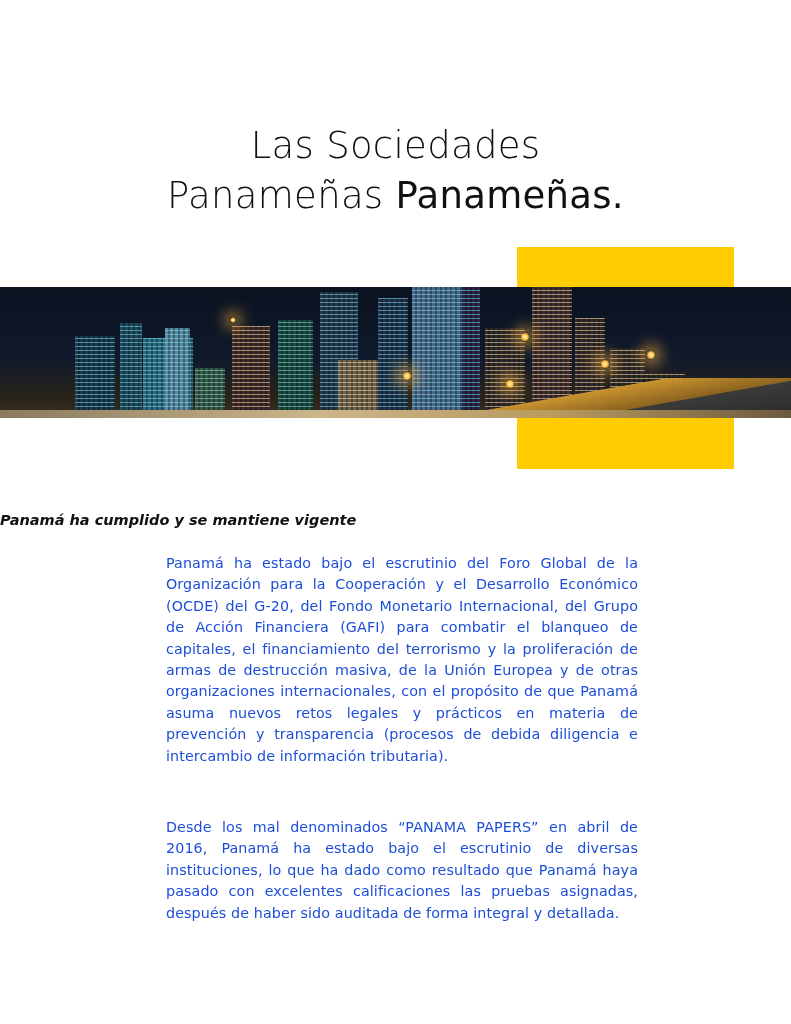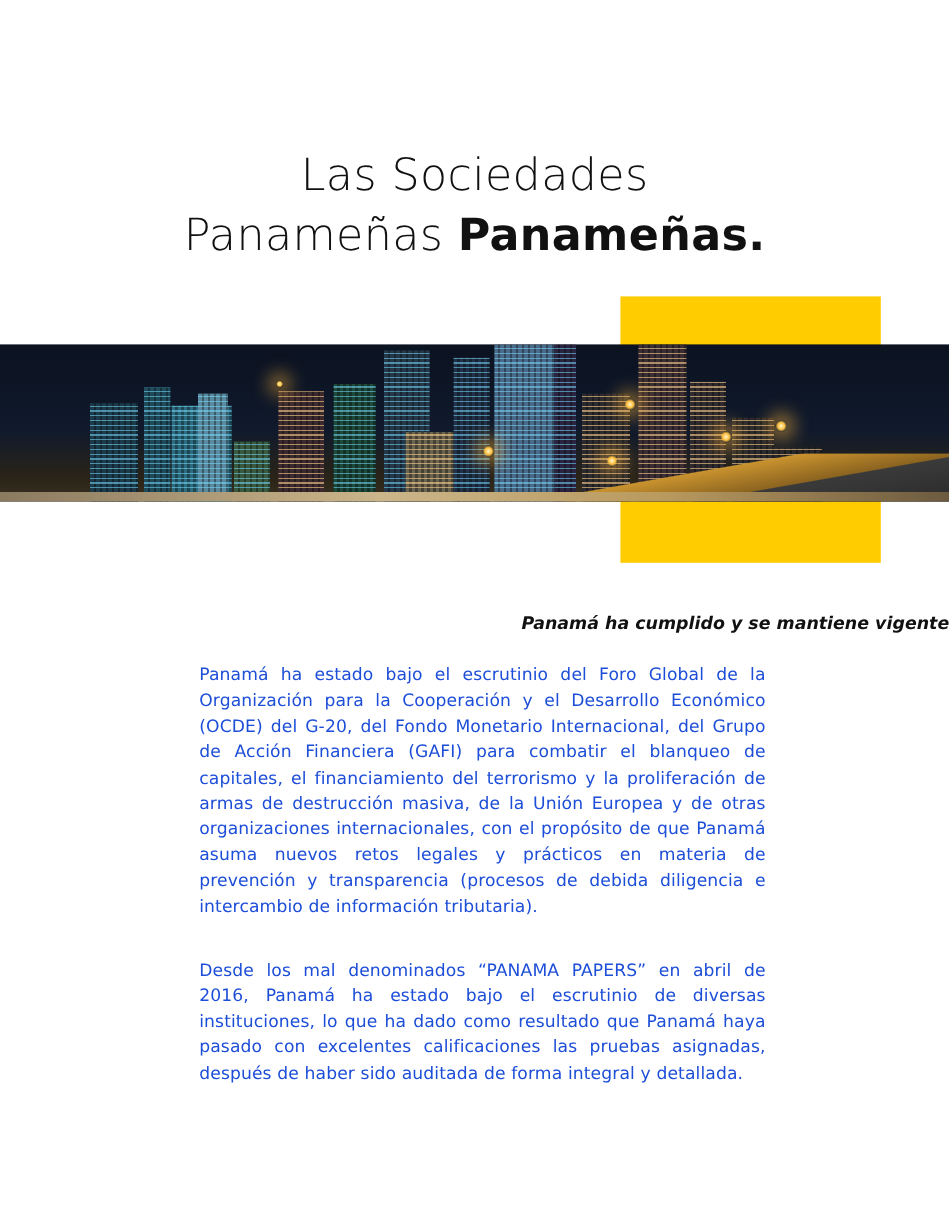--- a/index.html
+++ b/index.html
@@ -5,21 +5,21 @@
   html, body { margin: 0; padding: 0; }
   body {
     width: 791px; height: 1024px; background: #ffffff; position: relative; overflow: hidden;
     font-family: "DejaVu Sans", sans-serif; color: #1a1a1a;
   }
   .title {
     position: absolute; left: 0; top: 121px; width: 791px; text-align: center;
     font-family: "DejaVu Sans", sans-serif; font-weight: 300; font-size: 37px; line-height: 50px; color: #111;
     letter-spacing: 0.3px;
   }
-  .title .bold { font-weight: 700; margin-top: 18px; }
+  .title .bold { font-weight: 400; margin-top: 18px; }
   .yellow-box {
     position: absolute; left: 517px; top: 247px; width: 217px; height: 222px; background: #FFCC00;
   }
   .banner {
     position: absolute; left: 0; top: 287px; width: 791px; height: 131px; overflow: hidden;
     background: linear-gradient(180deg, #0b1220 0%, #101a2c 55%, #2a2418 85%, #3a3020 100%);
   }
   .bld { position: absolute; bottom: 0; }
   .win {
     background-image: repeating-linear-gradient(0deg, rgba(255,255,255,0.0) 0 3px, rgba(120,220,255,0.55) 3px 4px),
@@ -36,29 +36,29 @@
   }
   .bridge {
     position: absolute; left: 470px; bottom: 0; width: 330px; height: 40px;
     background: linear-gradient(170deg, rgba(0,0,0,0) 0 35%, #c8922e 36%, #8c6420 60%, #3a3a3a 61%, #2a2a2a 100%);
   }
   .ground {
     position: absolute; left: 0; bottom: 0; width: 791px; height: 8px;
     background: linear-gradient(90deg, #8a7a60, #cbb58a 40%, #b99a5e 70%, #6c5a40);
   }
   .subtitle {
-    position: absolute; left: 0; top: 510px; width: 791px; text-align: right;
+    position: absolute; left: 0; top: 510px; width: 791px; text-align: left;
     font-weight: 700; font-style: italic; font-size: 14.5px; line-height: 20px; color: #111;
   }
   .para {
     position: absolute; left: 166px; width: 472px; margin: 0;
     font-size: 14.3px; line-height: 21.4px; text-align: justify; color: #1d4ed8; letter-spacing: 0.1px;
   }
   .p1 { top: 553px; }
-  .p2 { top: 799px; }
+  .p2 { top: 817px; }
 </style>
 </head>
 <body>
 
 <h1 class="title" style="margin:0;">
   <span>Las Sociedades</span><br>
   <span>Panameñas </span><span class="bold">Panameñas.</span>
 </h1>
 
 <div class="yellow-box"></div>

